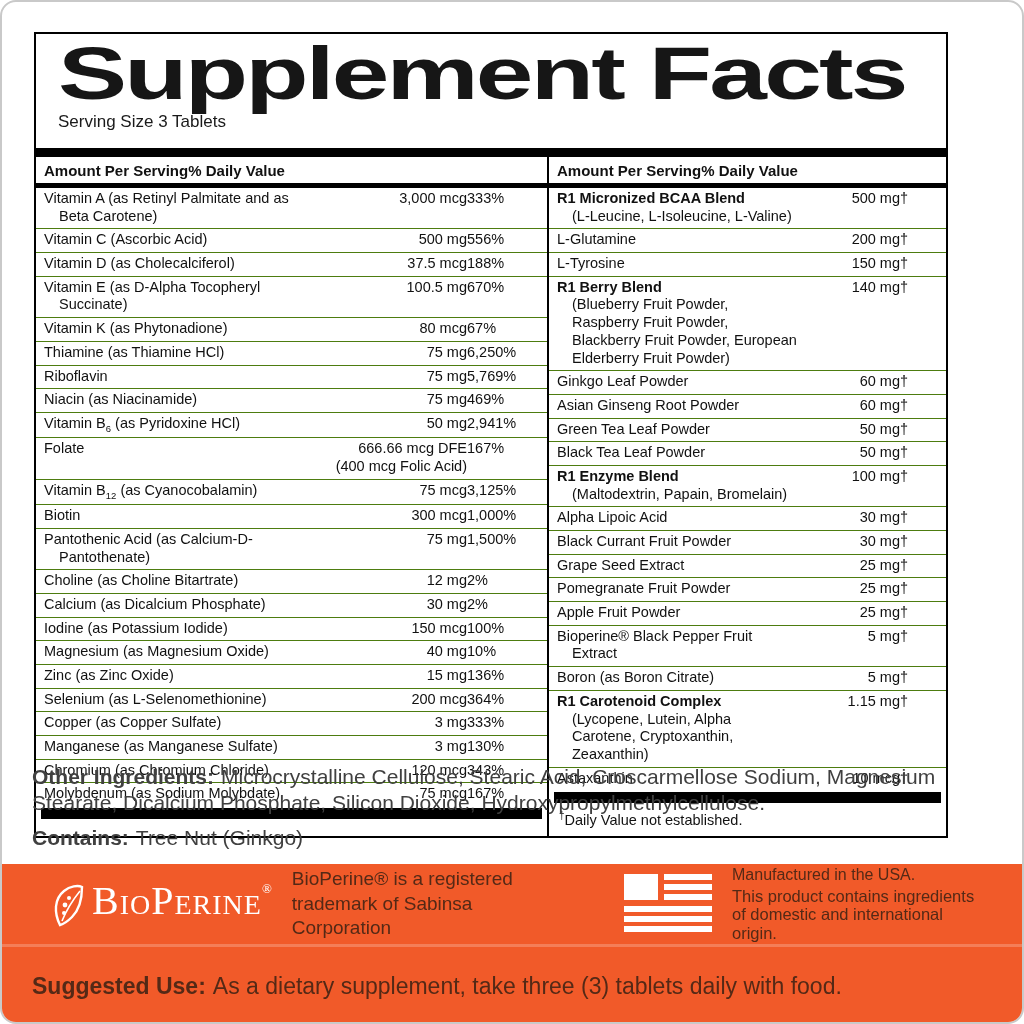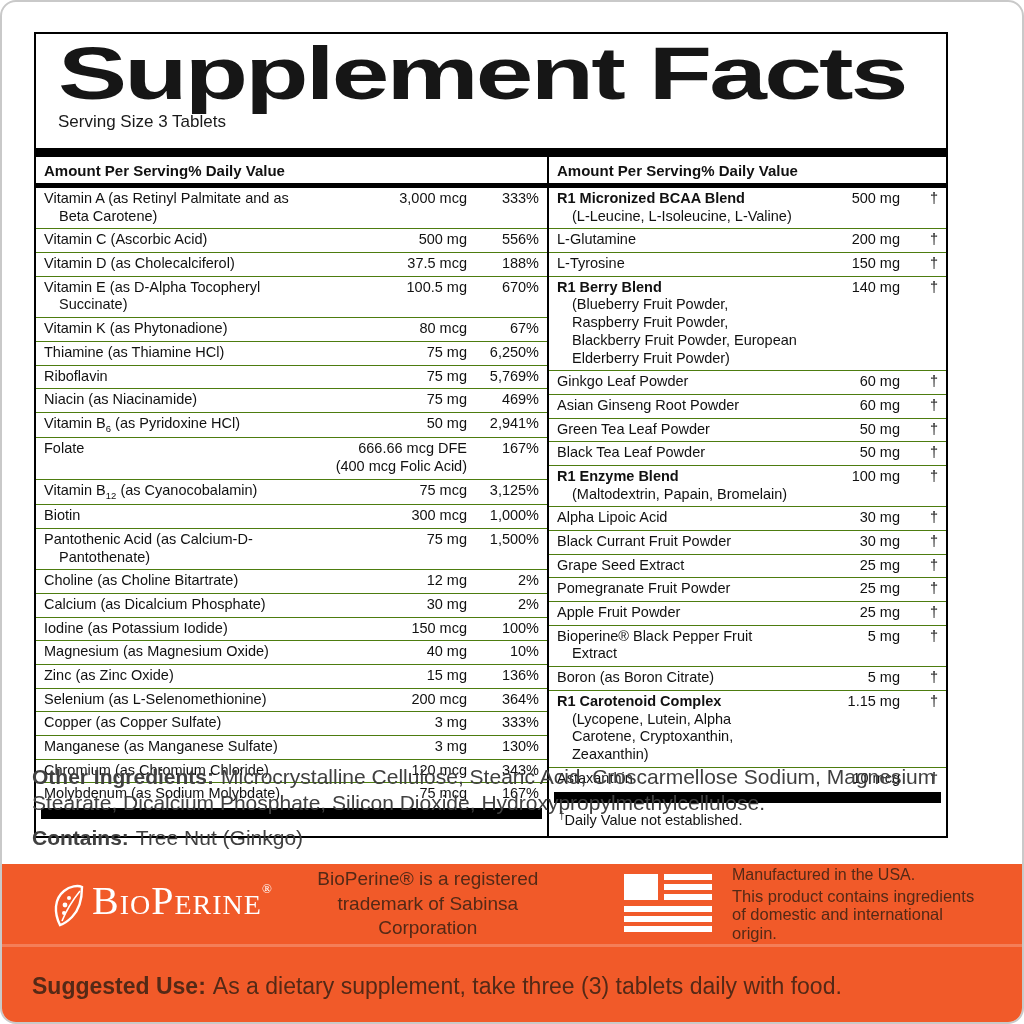--- a/index.html
+++ b/index.html
@@ -30,42 +30,42 @@
   }
   .row { display:flex; align-items:flex-start; padding:2px 8px 3px; font-size:14.5px; line-height:1.22; }
   .row:not(:first-child) { border-top:1px solid #4d7c0f; }
   .cell.name { flex:1; padding-right:6px; }
   .nm  { padding-left:15px; text-indent:-15px; }
   .nm.b { font-weight:bold; }
   .nm sub { font-size:9.5px; }
   .subline { padding-left:15px; text-indent:0; }
   .cell.amount { width:148px; text-align:right; white-space:nowrap; }
   .col-right .cell.amount { width:96px; }
-  .cell.dv { width:72px; text-align:right; }
+  .cell.dv { width:72px; }
   .col-right .cell.dv { width:38px; }
   .endbar { height:11px; background:#000; margin:2px 5px 3px; }
   .footnote { font-size:14.5px; padding:4px 10px 8px; }
   .footnote sup { font-size:10px; }
   
   .below { position:absolute; left:30px; top:762px; width:966px; font-size:21px; line-height:1.24; color:#404040; }
   .bold-label { font-weight:bold; margin-right:7px; }
   .contains-line { margin-top:9px; }
   
   .orange-top {
     position:absolute; left:0; top:862px; width:1024px; height:80px;
     background:#F15A29; display:flex; align-items:center; color:#542916;
   }
   .bioperine { display:flex; align-items:flex-start; margin-left:50px; color:#fff; }
   .bioperine-text {
     font-family:"Liberation Serif", serif; font-variant:small-caps;
     font-size:40px; line-height:1; letter-spacing:1px; color:#fff;
   }
   .bioperine-reg { font-size:13px; vertical-align:super; color:#fff; font-family:"Liberation Serif", serif; }
   .leaf { margin-right:6px; margin-top:2px; }
-  .tm-note { width:272px; margin-left:20px; font-size:19px; line-height:1.3;text-align:center; }
+  .tm-note { width:272px; margin-left:20px; font-size:19px; line-height:1.3; }
   .usa-block { display:flex; align-items:center; margin-left:auto; margin-right:36px; gap:20px; }
   .usa-text .line1 { font-size:16px; margin-bottom:3px; }
   .usa-text .line2 { font-size:16.5px; line-height:1.12; width:258px; }
   .orange-bottom {
     position:absolute; left:0; top:942px; width:1024px; height:82px;
     background:#F15A29; border-top:3px solid rgba(255,255,255,0.22);
     display:flex; align-items:center; padding-left:30px; color:#542916;
   }
   .suggested { font-size:23px; }
 </style>

